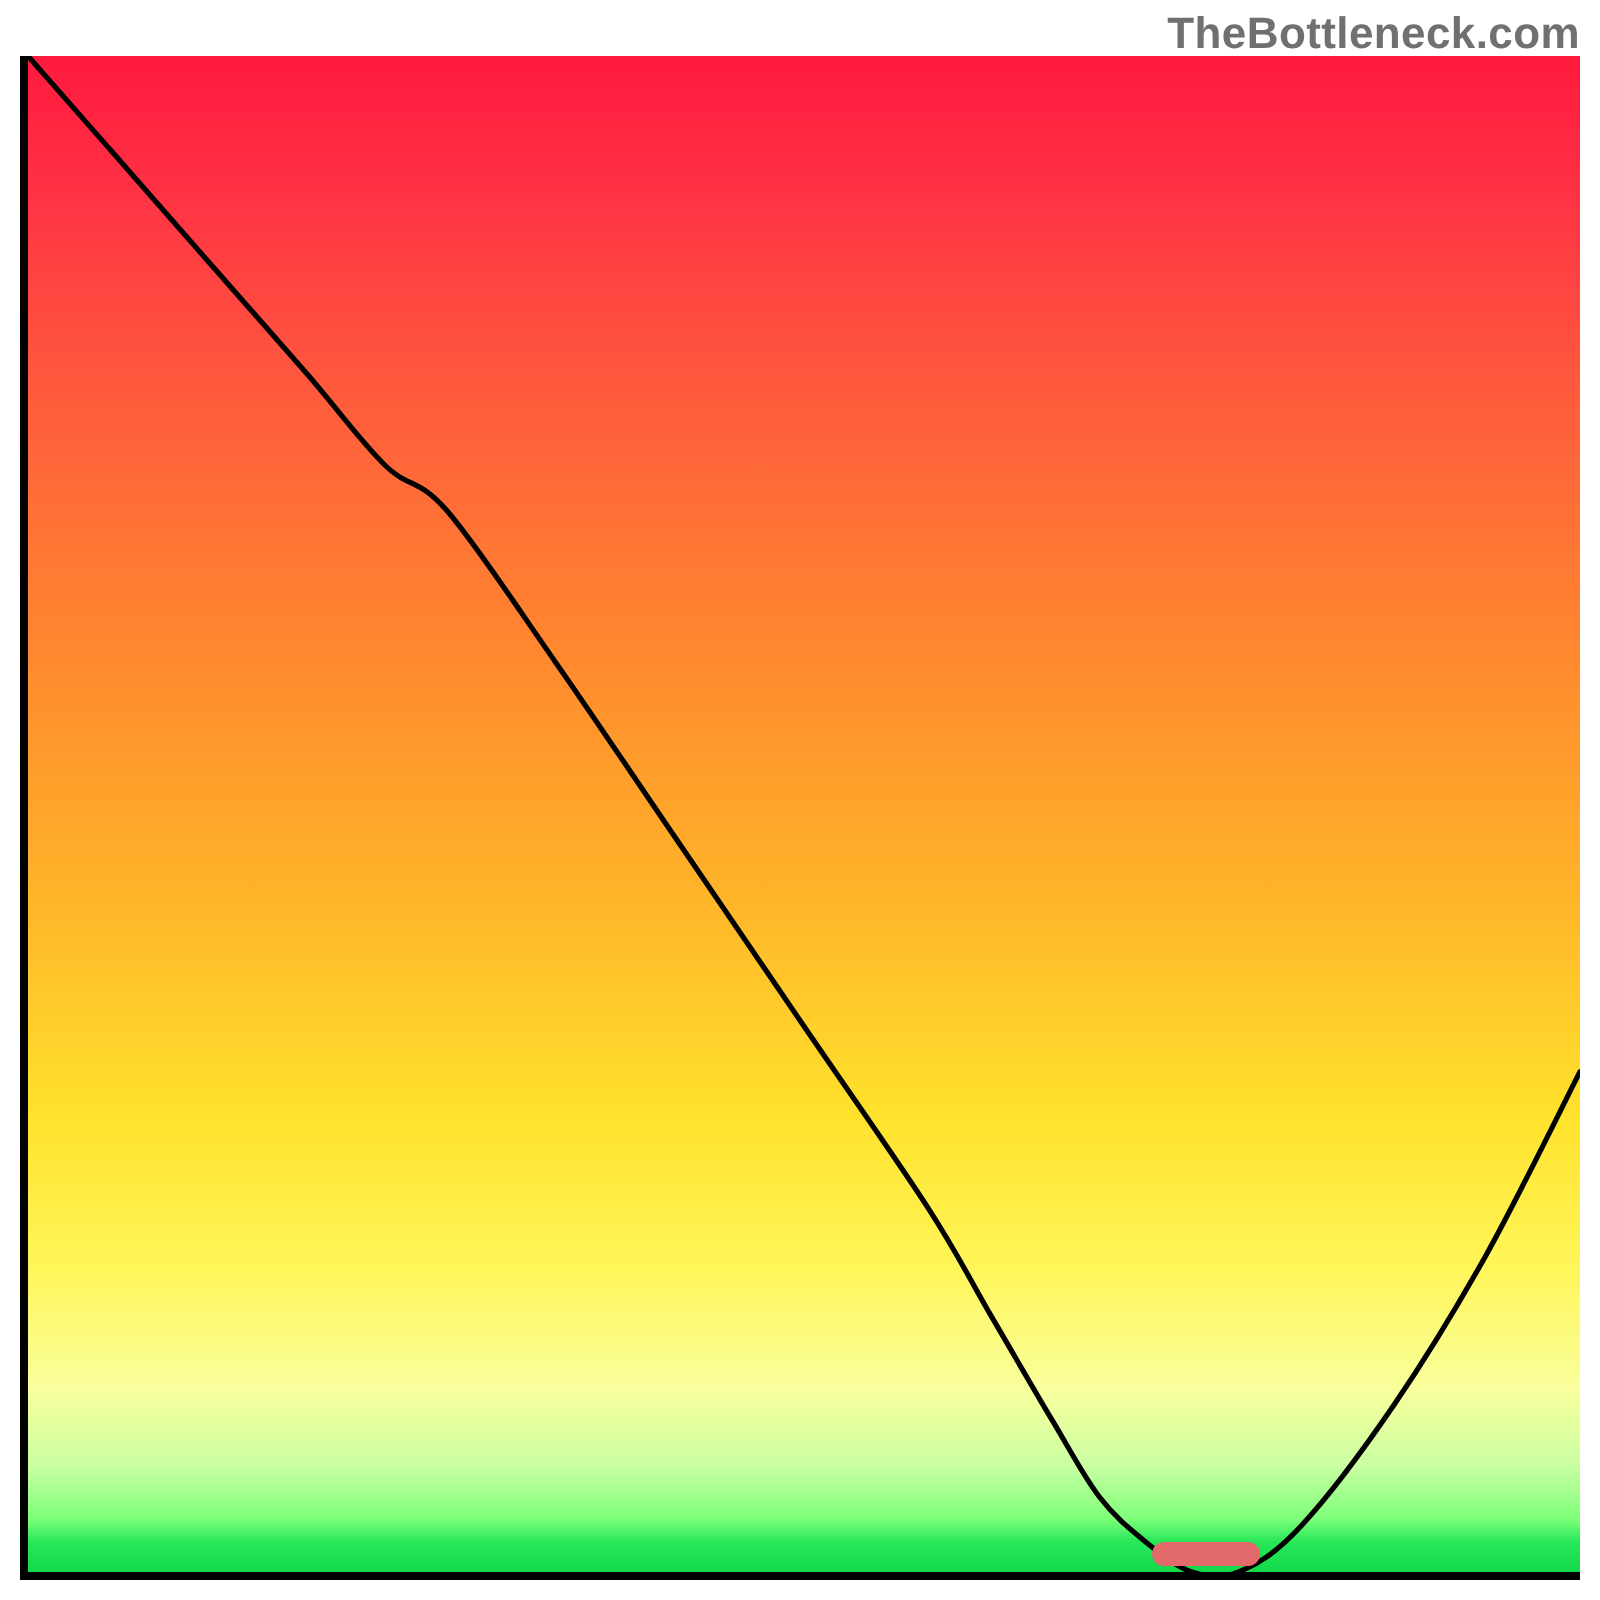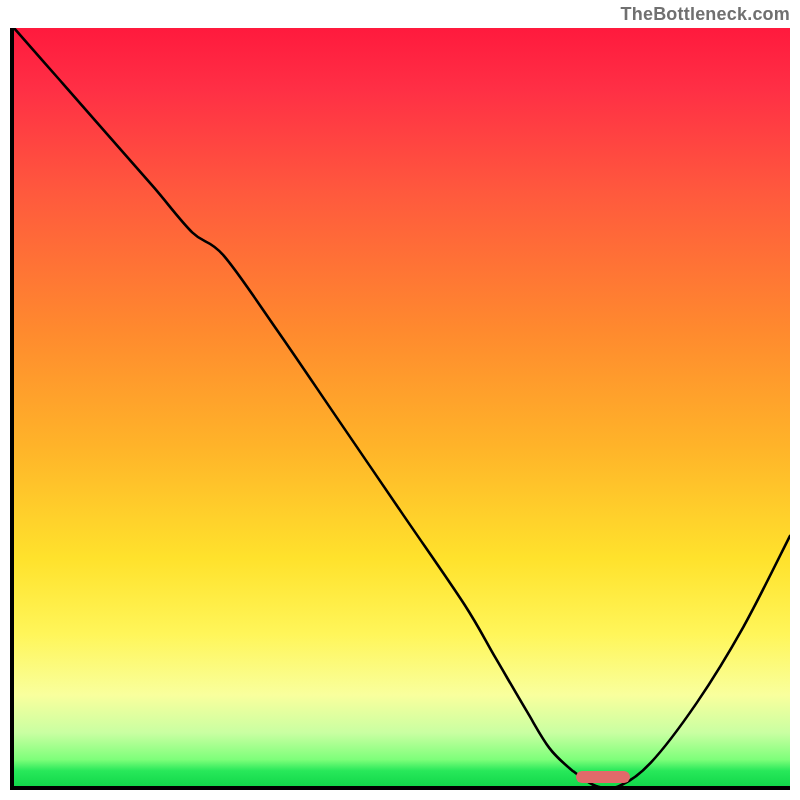--- a/index.html
+++ b/index.html
@@ -7,21 +7,21 @@
   .stage {
     position: relative;
     width: 800px;
     height: 800px;
   }
   .watermark {
     position: absolute;
     top: 4px;
     right: 10px;
     font-family: Arial, Helvetica, sans-serif;
-    font-size: 18px;
+    font-size: 22px;
     font-weight: bold;
     color: #707070;
     letter-spacing: 0.2px;
   }
   .plot {
     position: absolute;
     left: 10px;
     top: 28px;
     width: 780px;
     height: 762px;

